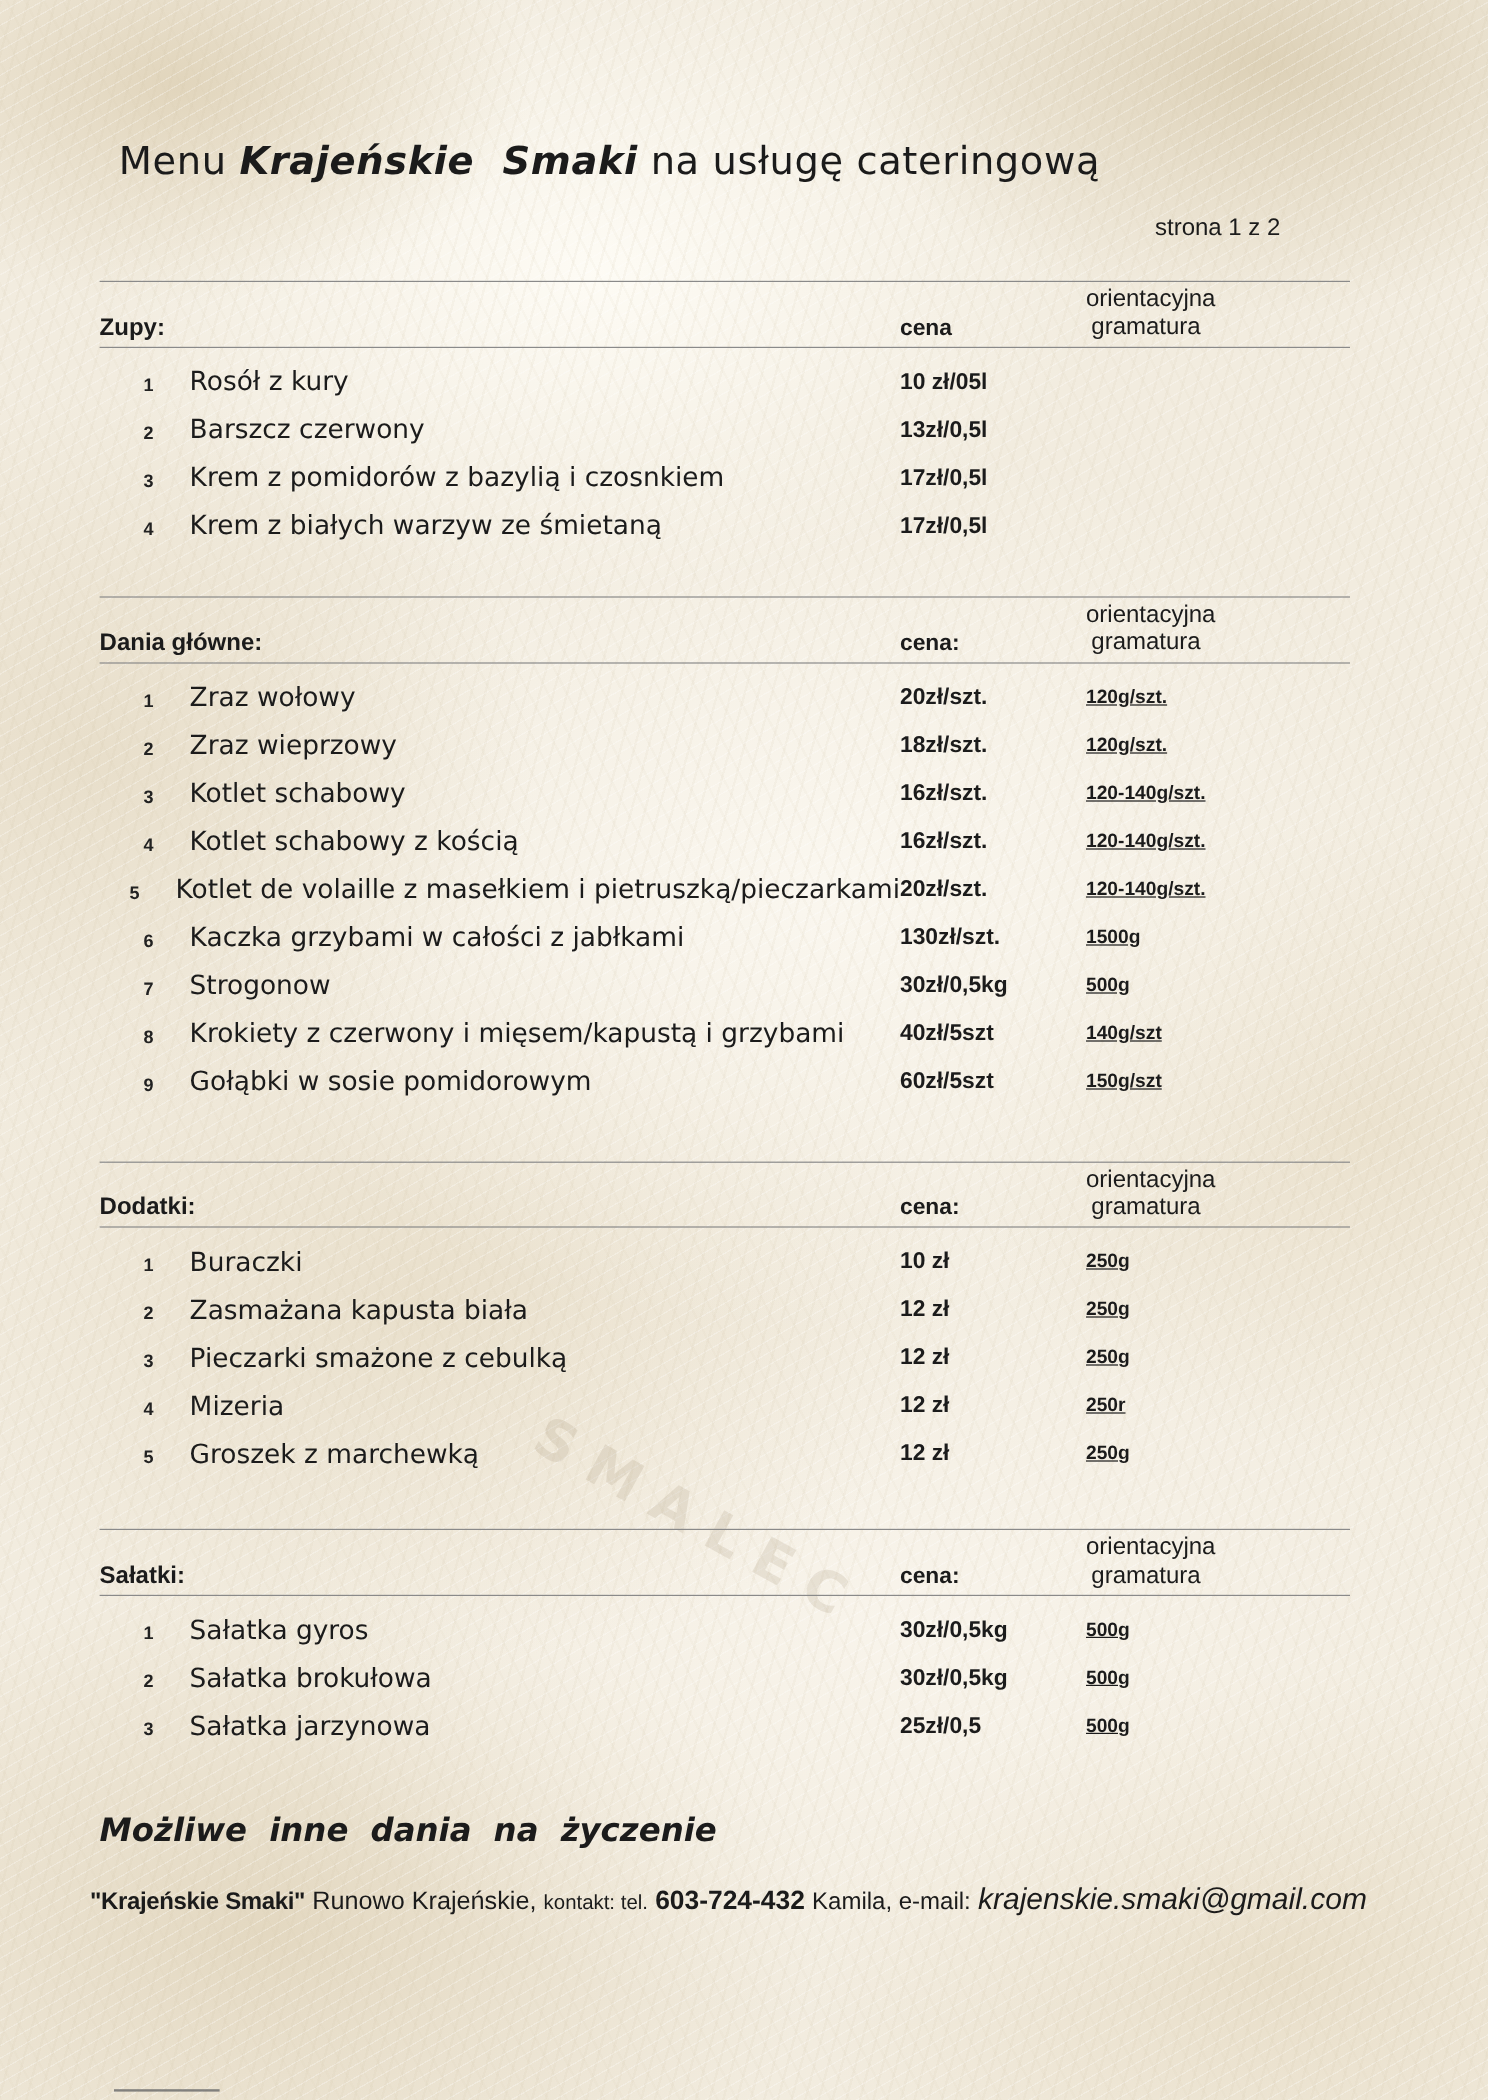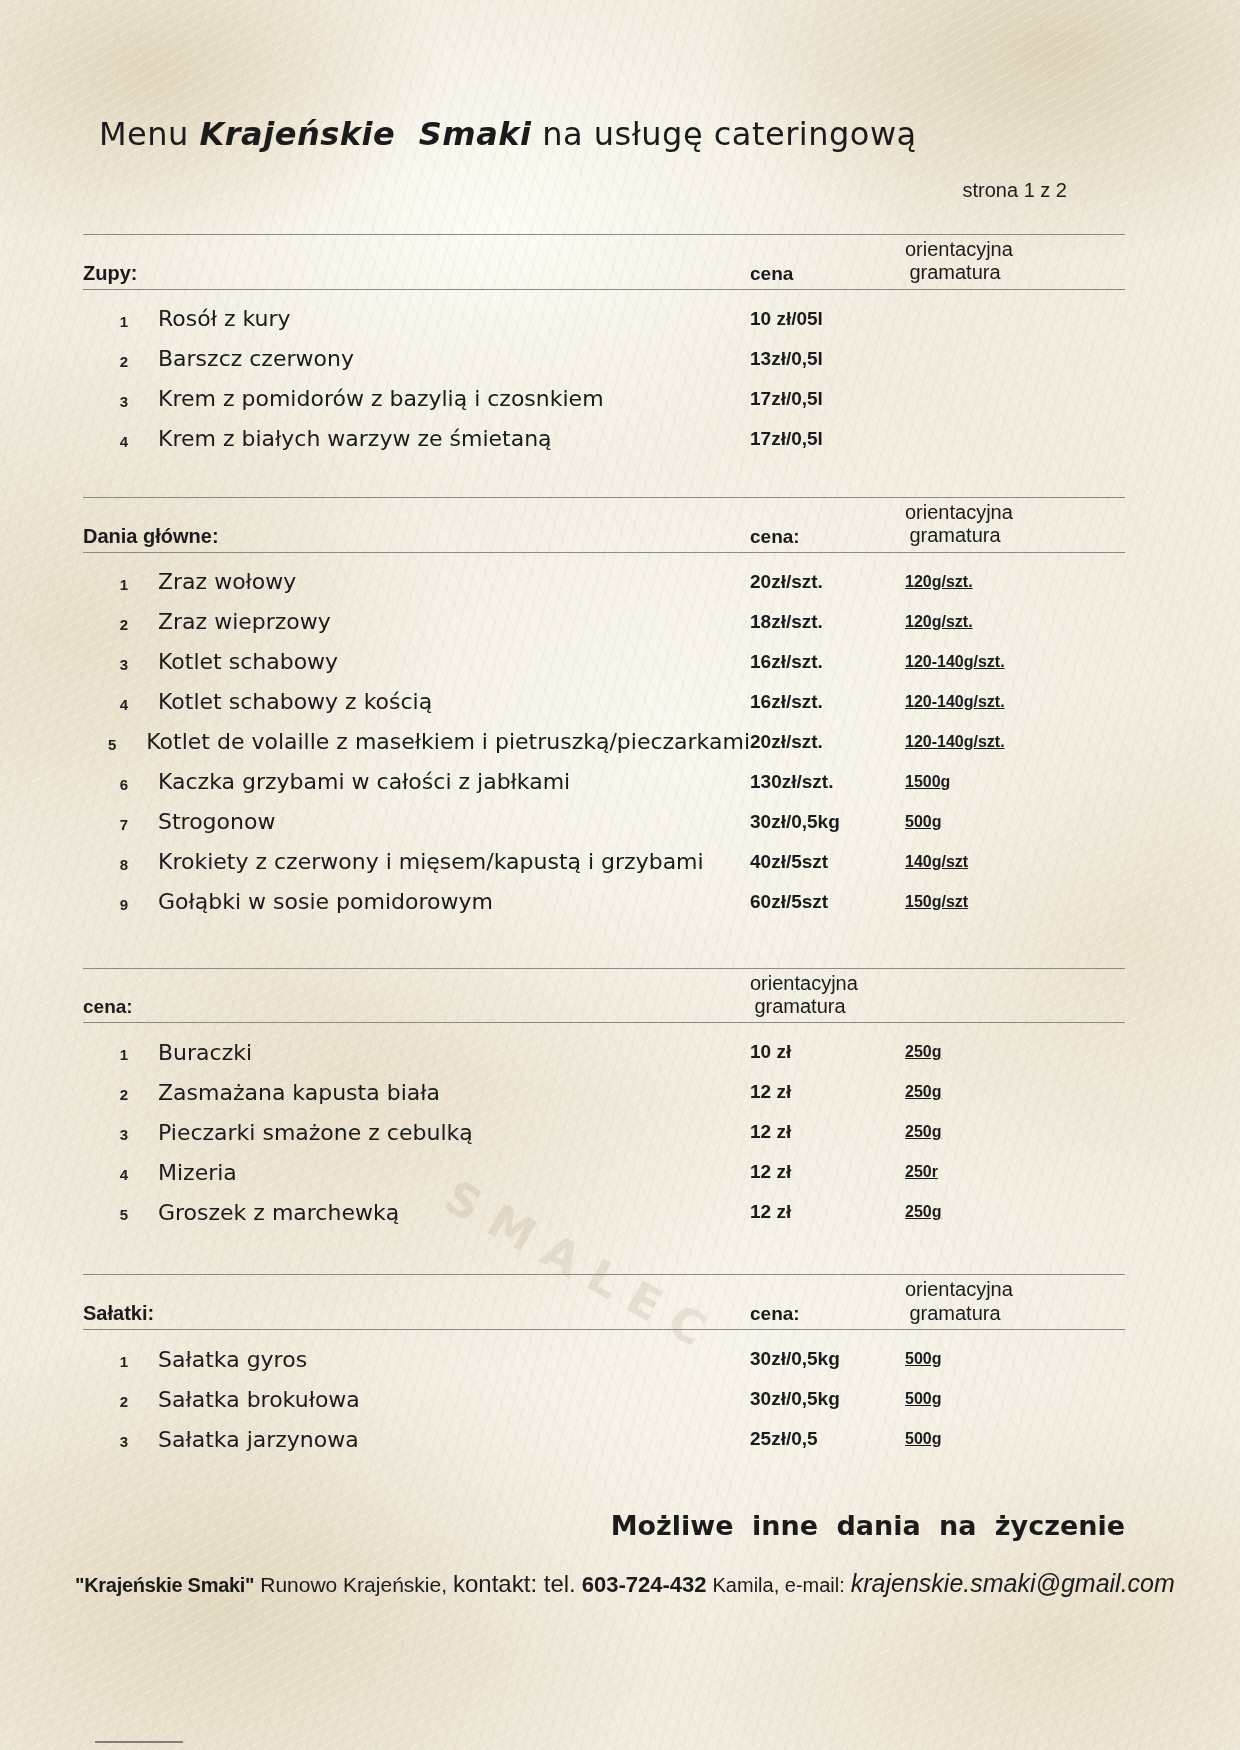--- a/index.html
+++ b/index.html
@@ -48,27 +48,27 @@
   .price-h{font-weight:bold;font-size:19px;}
   .weight-h{font-weight:normal;font-size:20px;line-height:1.17;width:100px;text-align:center;}
   .rows{margin-top:9px;}
   .item-row{display:grid;grid-template-columns:667px 155px 1fr;height:40px;align-items:center;}
   .cell-name{display:flex;align-items:center;}
   .no{width:45px;text-align:right;font-size:15px;padding-top:5px;font-weight:bold;color:#222;}
   .name{margin-left:30px;font-family:"DejaVu Sans",sans-serif;font-size:22px;white-space:nowrap;}
   .price{font-weight:bold;font-size:19px;white-space:nowrap;}
   .weight{font-weight:bold;font-size:16px;white-space:nowrap;text-decoration:underline;}
   .note{
-    margin-top:50px;font-family:"DejaVu Sans",sans-serif;font-weight:bold;
-    font-size:27px;line-height:34px;word-spacing:9px;white-space:nowrap;text-align:right;
+    margin-top:50px;font-family:"DejaVu Sans",sans-serif;font-weight:bold;font-style:italic;
+    font-size:27px;line-height:34px;word-spacing:9px;white-space:nowrap;
   }
   .footer{position:absolute;left:75px;top:1570px;width:1110px;font-size:20px;line-height:26px;white-space:nowrap;}
   .footer .f-brand{font-weight:bold;letter-spacing:-0.3px;}
   .footer .f-loc{font-size:21px;}
-  .footer .f-contact{font-size:24px;}
+  .footer .f-contact{font-size:17px;}
   .footer .f-phone{font-weight:bold;font-size:22px;}
   .footer .f-kamila{font-size:20px;}
   .footer .f-email{font-style:italic;font-size:25px;}
   .footer span{margin-right:6px;}
   .edge-mark{position:absolute;left:95px;top:1741px;width:88px;height:2px;background:#6e6e6e;opacity:0.85;}
 </style>
 </head>
 <body>
 
 <div class="page">
@@ -222,20 +222,21 @@
     </div>
     <div class="price">60zł/5szt</div>
     <div class="weight">150g/szt</div>
   </div>
 </div>
   </div>
 
   <div class="section s2">
     <div class="rule"></div>
     <div class="sec-header">
+      <div class="sec-label">Dodatki:</div>
       <div class="price-h">cena:</div>
       <div class="weight-h">
         <div>orientacyjna</div>
         <div>gramatura</div>
       </div>
     </div>
     <div class="rule"></div>
     <div class="rows">
   <div class="item-row">
     <div class="cell-name">

